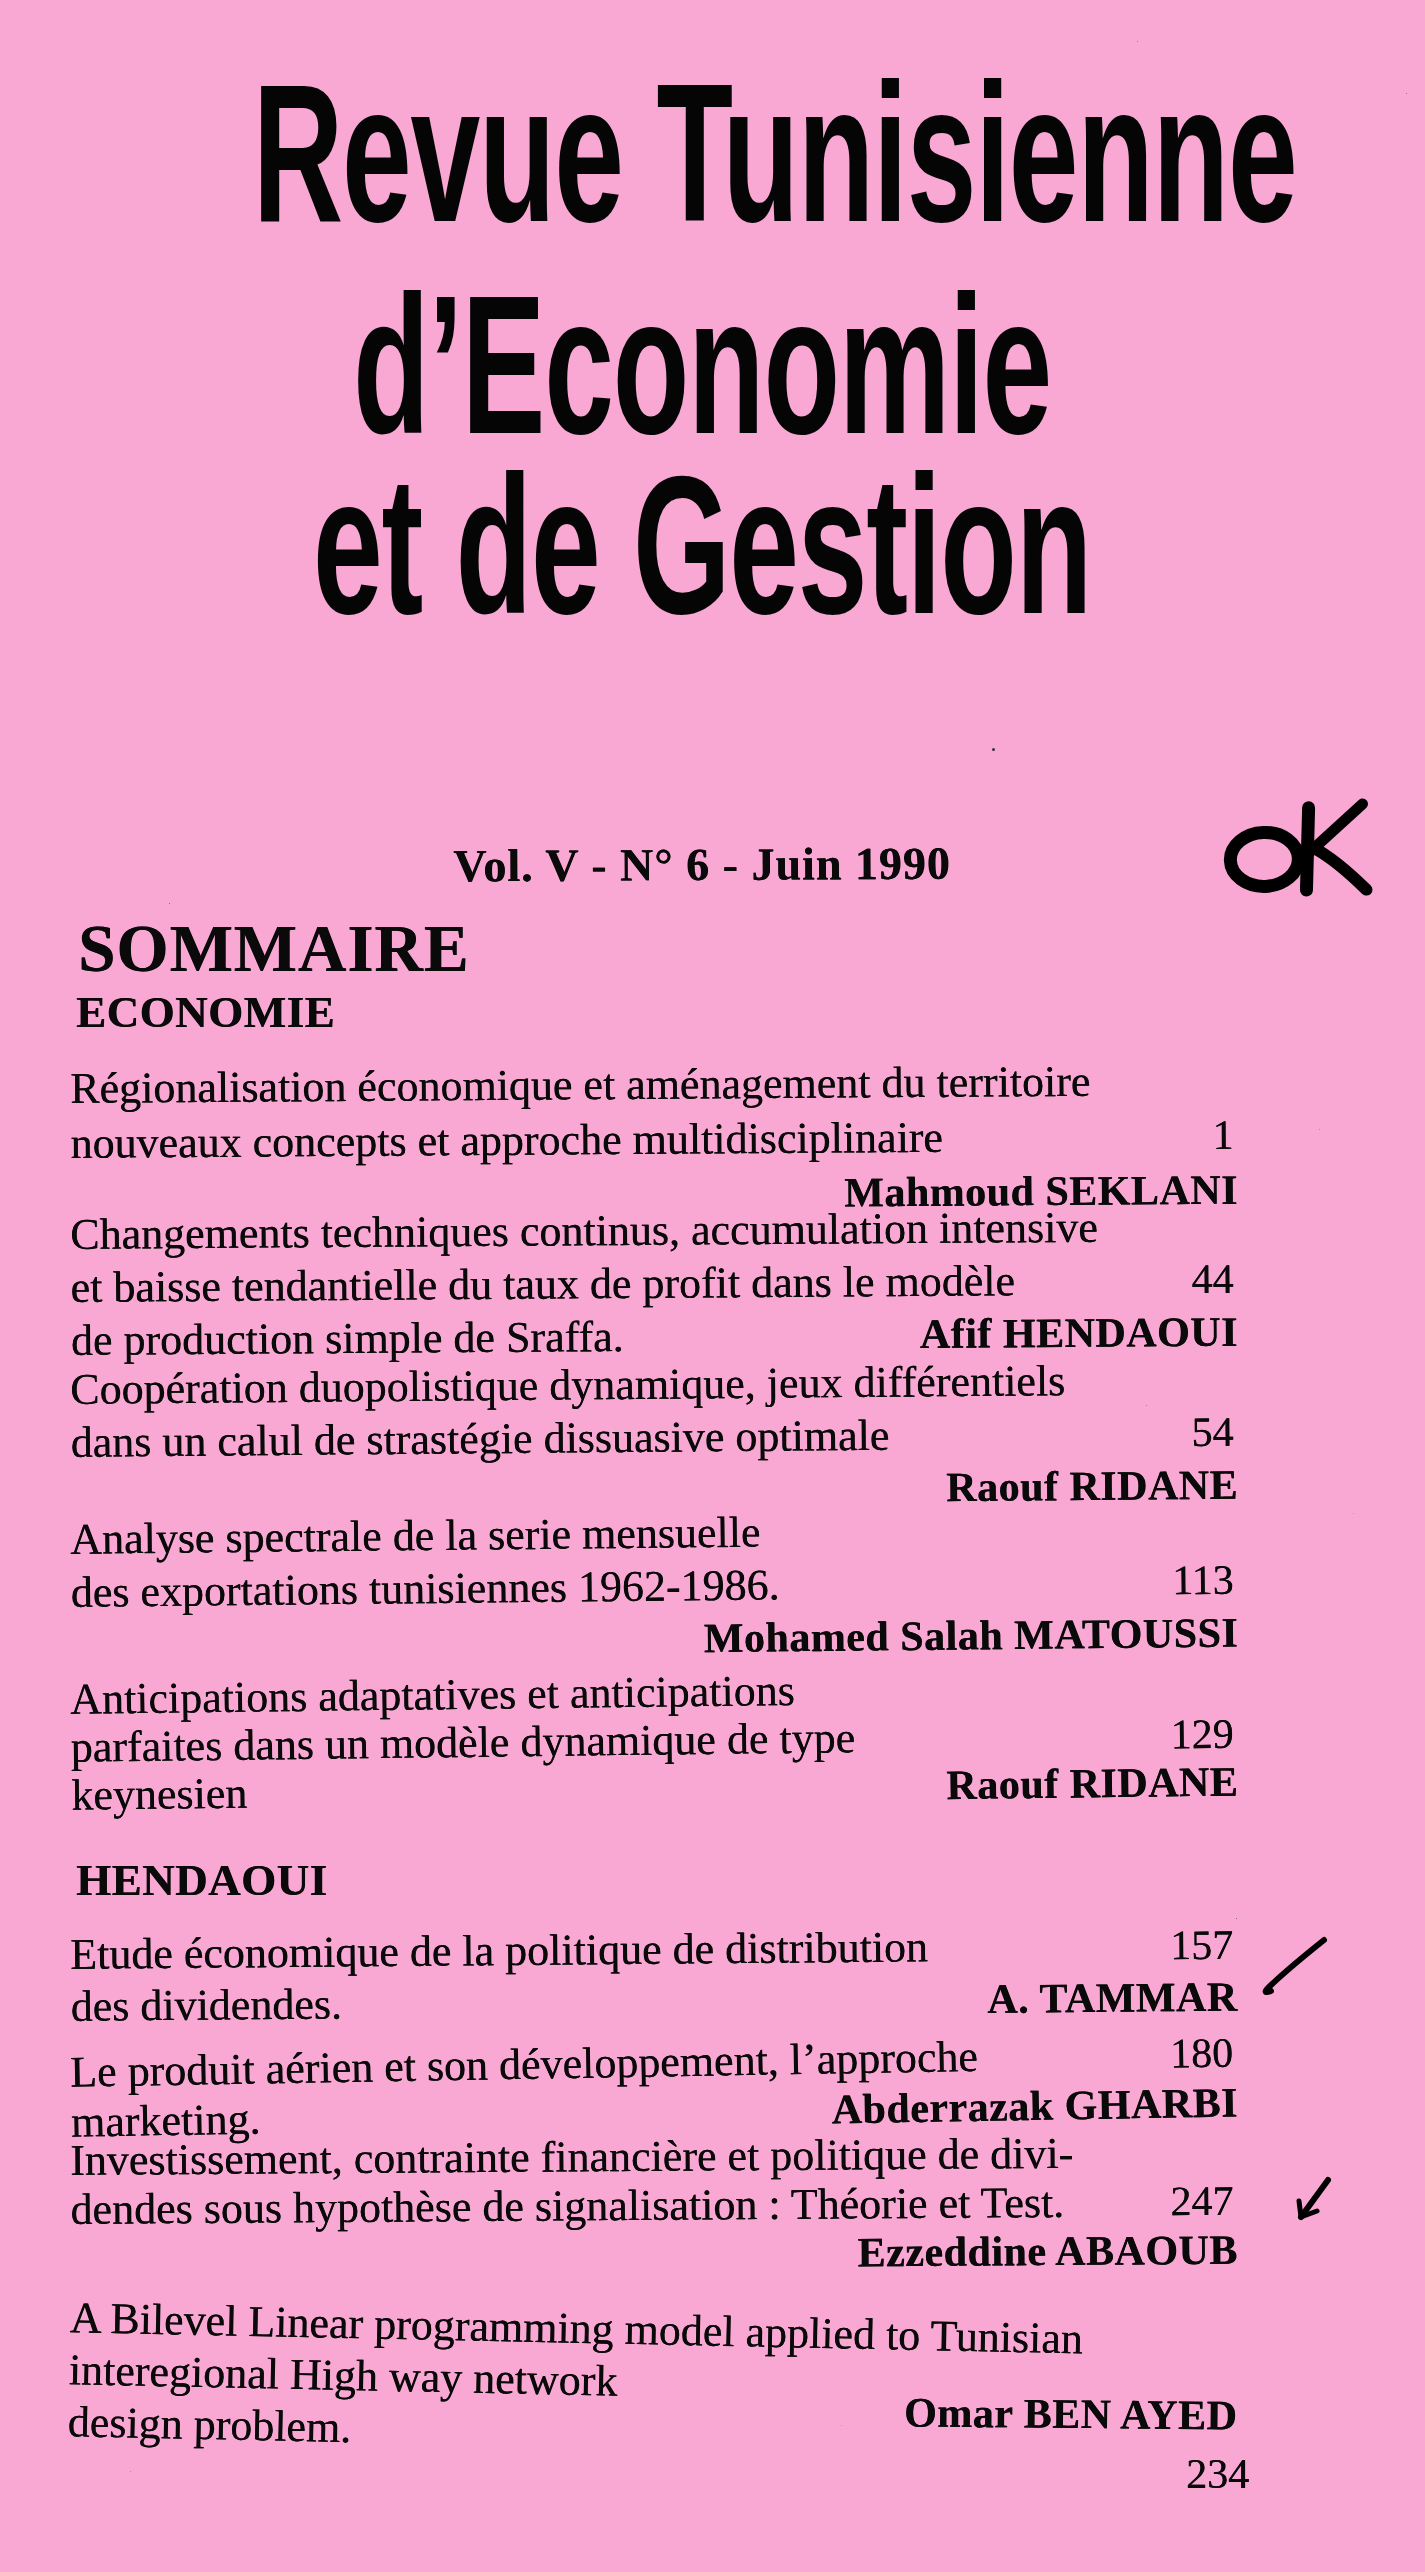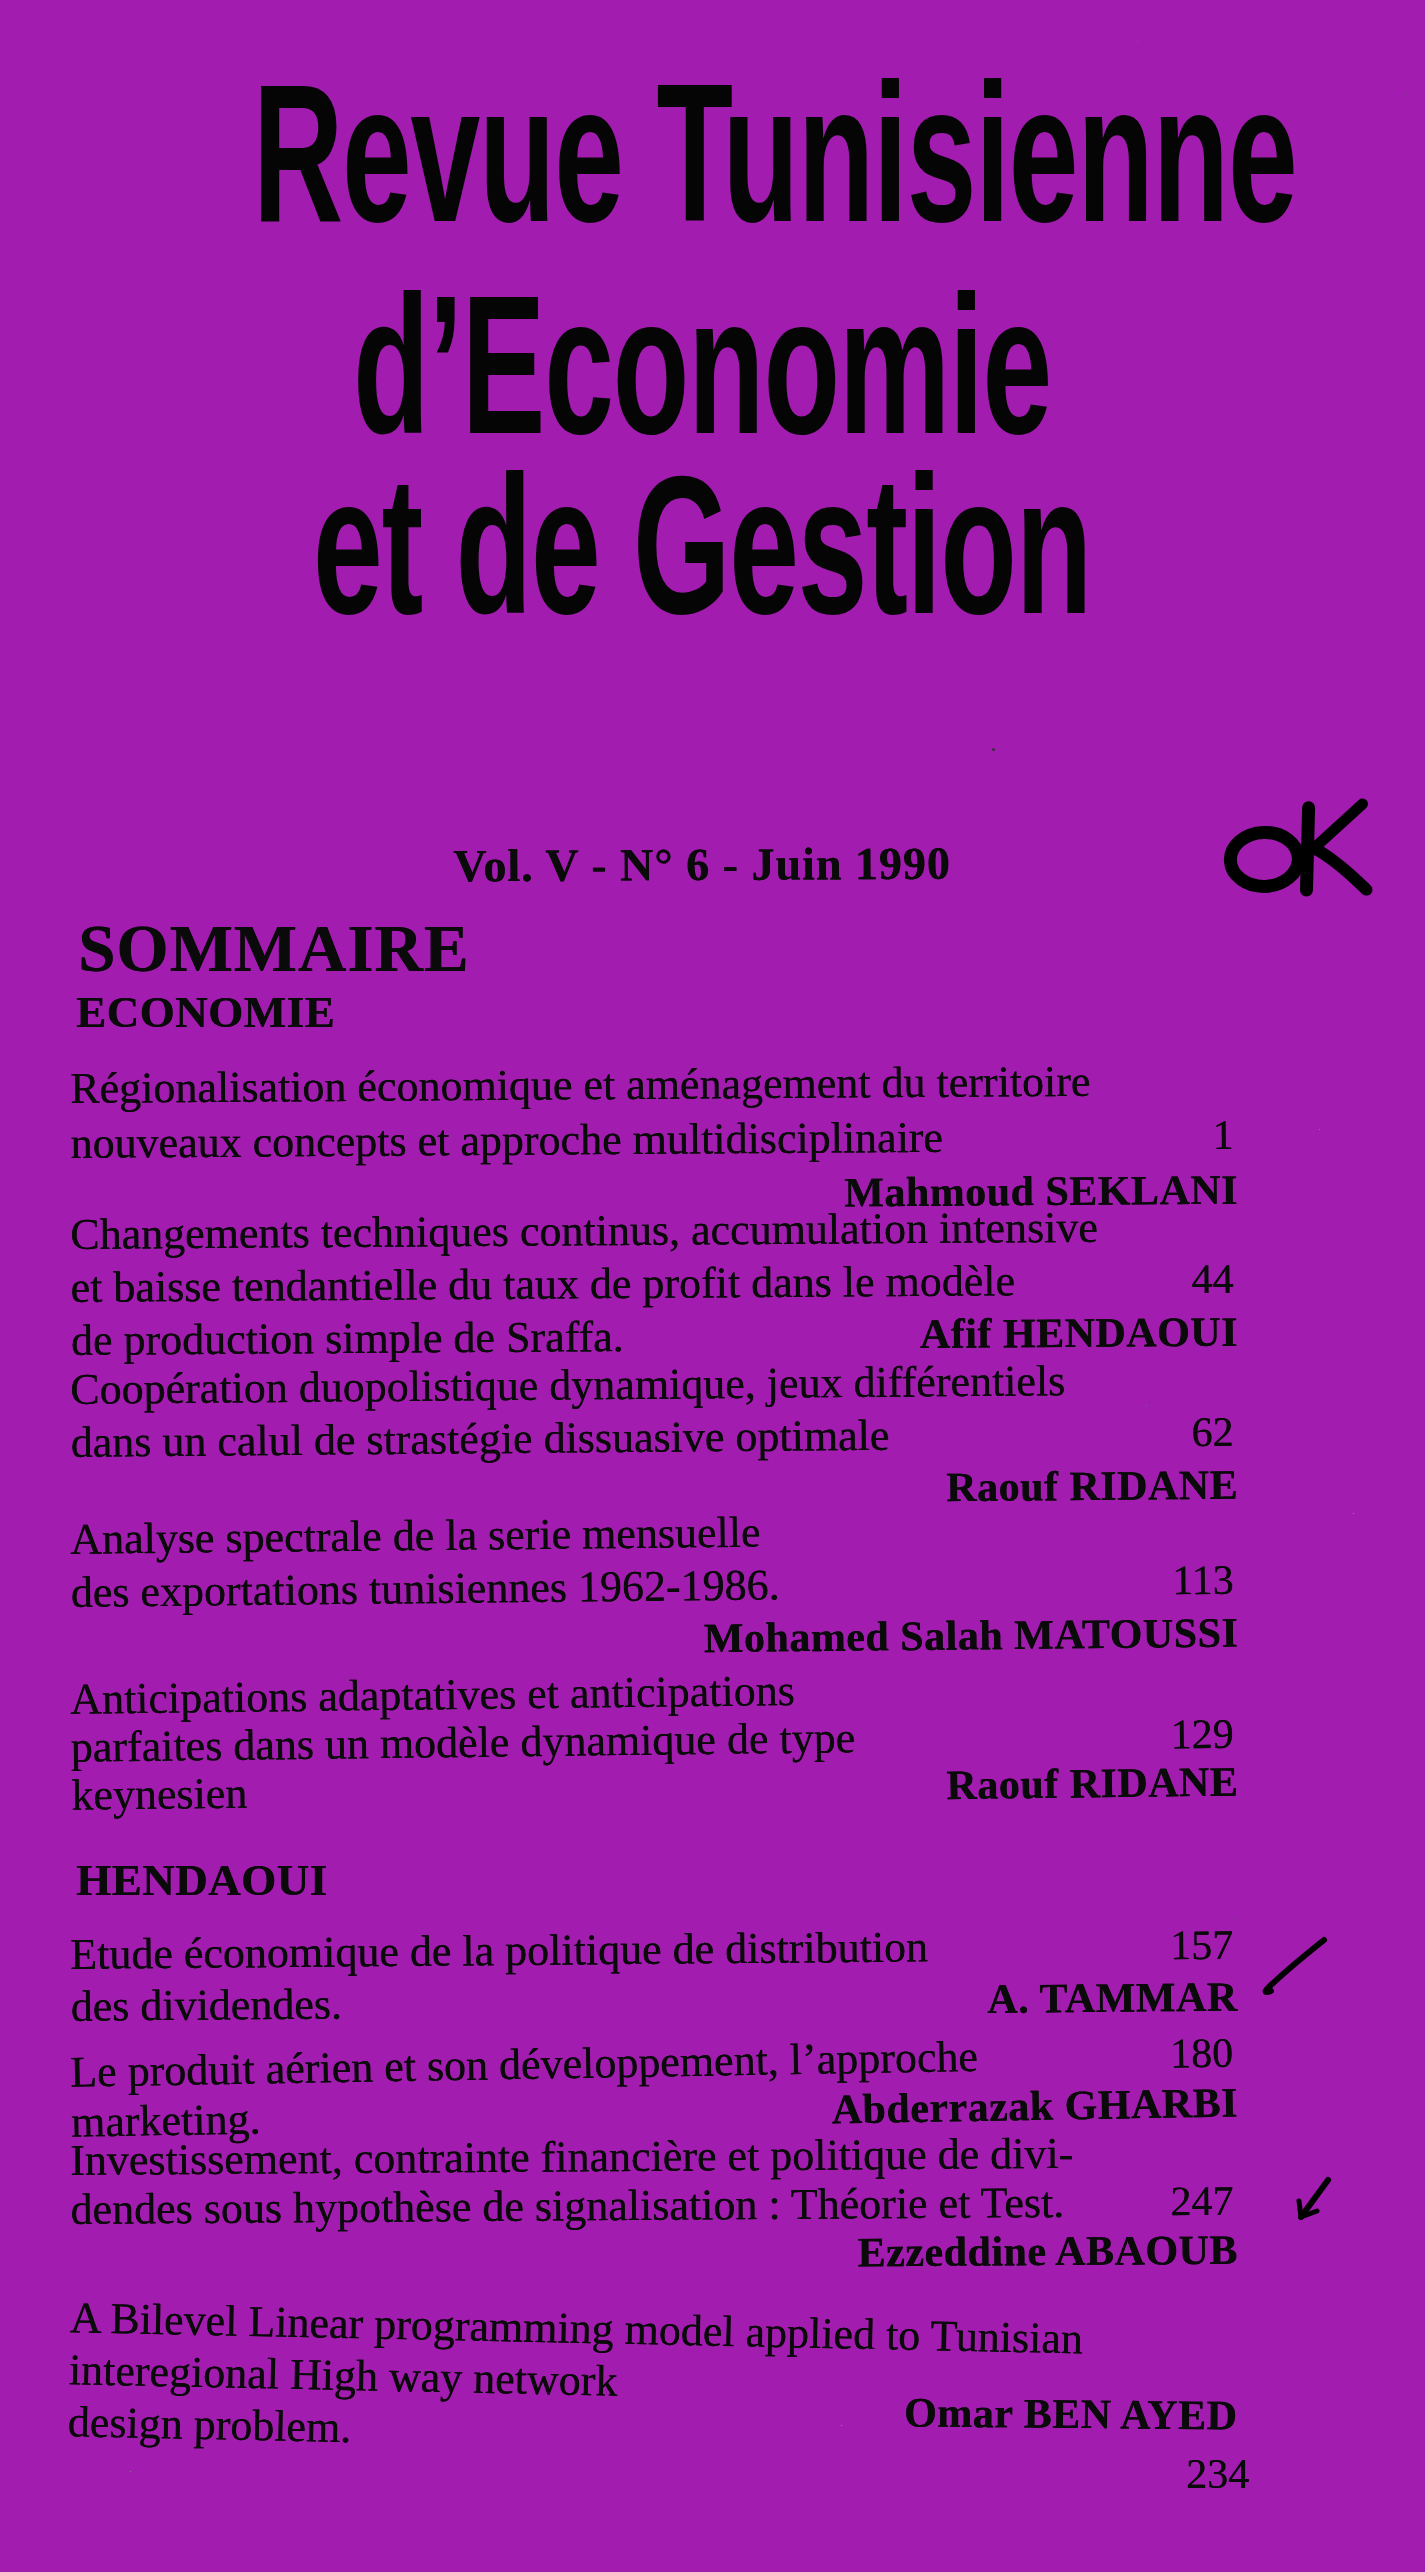--- a/index.html
+++ b/index.html
@@ -1,19 +1,19 @@
 <!DOCTYPE html>
 <html><head>
 <meta charset="utf-8">
 <style>
   html,body{margin:0;padding:0;background:#ffffff;}
   #page{
     position:relative;
     width:1425px;height:2572px;
-    background:#a21caf;
+    background:#f9a8d4;
     overflow:hidden;
     color:#0a0a0a;
     font-family:"Liberation Serif","DejaVu Serif",serif;
   }
   
   .t-line{
     position:absolute;left:0;width:1404px;
     text-align:center;white-space:nowrap;
     font-family:"Liberation Sans","DejaVu Sans",sans-serif;
     font-weight:700;font-size:196px;line-height:196px;
@@ -133,21 +133,21 @@
   </div>
 
   <div class="entry e2">
     <div class="line"><span>Changements techniques continus, accumulation intensive</span></div>
     <div class="line"><span>et baisse tendantielle du taux de profit dans le modèle</span><span class="pg">44</span></div>
     <div class="line"><span>de production simple de Sraffa.</span><span class="au">Afif HENDAOUI</span></div>
   </div>
 
   <div class="entry e3">
     <div class="line"><span>Coopération duopolistique dynamique, jeux différentiels</span></div>
-    <div class="line"><span>dans un calul de strastégie dissuasive optimale</span><span class="pg">62</span></div>
+    <div class="line"><span>dans un calul de strastégie dissuasive optimale</span><span class="pg">54</span></div>
     <div class="author-line">Raouf RIDANE</div>
   </div>
 
   <div class="entry e4">
     <div class="line"><span>Analyse spectrale de la serie mensuelle</span></div>
     <div class="line"><span>des exportations tunisiennes 1962-1986.</span><span class="pg">113</span></div>
     <div class="author-line">Mohamed Salah MATOUSSI</div>
   </div>
 
   <div class="entry e5">

